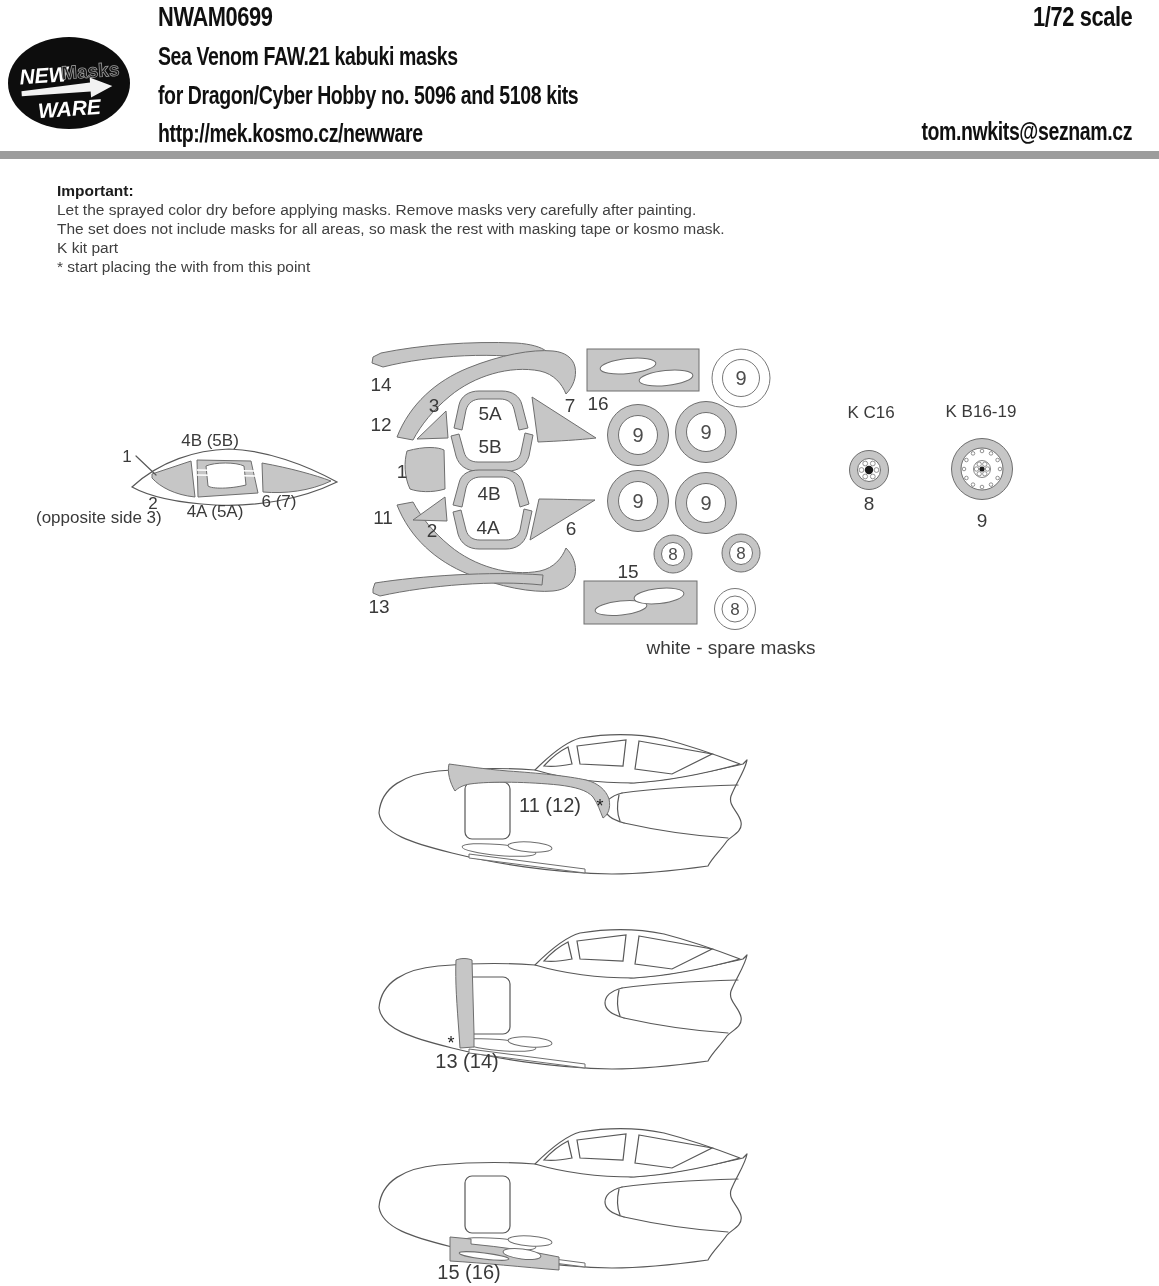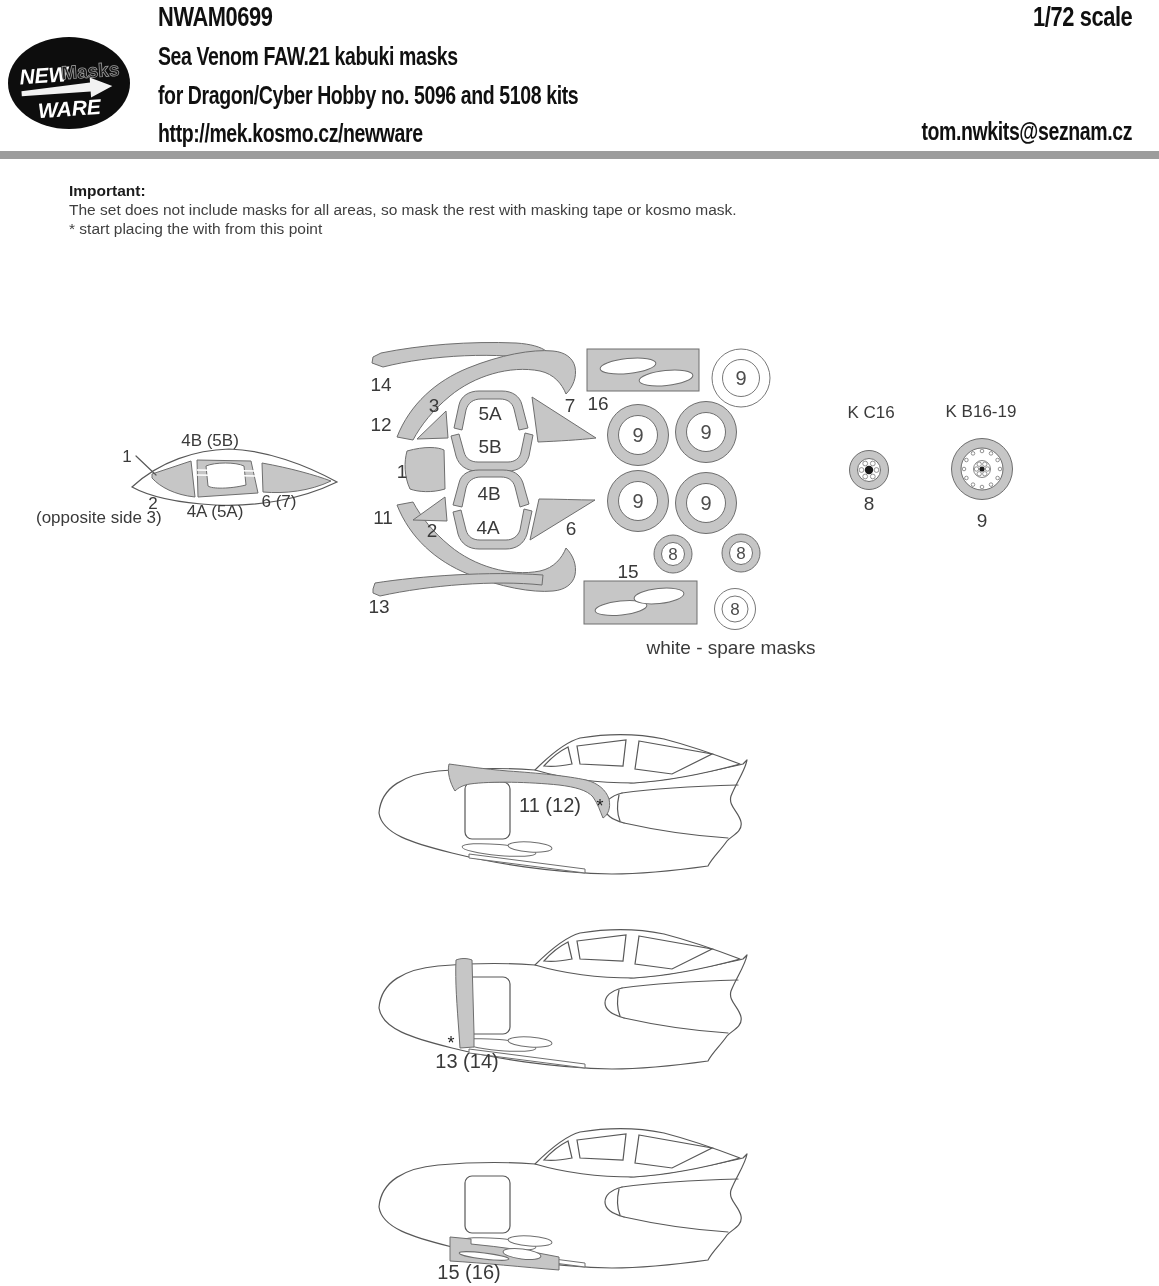--- a/index.html
+++ b/index.html
@@ -8,21 +8,21 @@
   .hdr{position:absolute;font-weight:700;color:#101010;white-space:nowrap;
        letter-spacing:-0.5px;transform:scaleX(0.78);transform-origin:left top;}
   .hdr.right{transform-origin:right top;text-align:right;}
   .h-code{left:158px;top:1px;font-size:28px;}
   .h-scale{right:27px;top:1px;font-size:28px;}
   .h-t1{left:158px;top:42px;font-size:25px;}
   .h-t2{left:158px;top:81px;font-size:25px;}
   .h-url{left:158px;top:119px;font-size:25px;}
   .h-email{right:27px;top:117px;font-size:25px;}
   .divider{position:absolute;left:0;top:151px;width:1159px;height:8px;background:#9c9c9c;}
-  .instr{position:absolute;left:57px;top:181px;font-size:15.5px;line-height:19px;color:#3f3f3f;margin-left:12px;}
+  .instr{position:absolute;left:57px;top:181px;font-size:15.5px;line-height:19px;color:#3f3f3f;}
   .instr .head{font-weight:700;color:#1c1c1c;}
   .wet{position:relative;display:inline-block;margin-left:4px;font-weight:400;}
   .wet::after{content:"";position:absolute;left:-3px;right:-3px;top:48%;
               border-top:1.6px solid #333;transform:rotate(-32deg);}
   .wet::before{content:"";position:absolute;left:-3px;right:-3px;top:48%;
               border-top:1.2px solid #333;transform:rotate(24deg);}
   svg{position:absolute;overflow:visible;}
   svg text{font-family:"Liberation Sans",sans-serif;}
   .gray{fill:#c6c6c6;stroke:#6e6e6e;stroke-width:1;}
   .whit{fill:#ffffff;stroke:#6e6e6e;stroke-width:1;}
@@ -52,21 +52,23 @@
   <div class="hdr h-code">NWAM0699</div>
   <div class="hdr right h-scale">1/72 scale</div>
   <div class="hdr h-t1">Sea Venom FAW.21 kabuki masks</div>
   <div class="hdr h-t2">for Dragon/Cyber Hobby no. 5096 and 5108 kits</div>
   <div class="hdr h-url">http://mek.kosmo.cz/newware</div>
   <div class="hdr right h-email">tom.nwkits@seznam.cz</div>
   <div class="divider"></div>
 
   <div class="instr">
     <div class="head">Important:</div>
+    <div>Let the sprayed color dry before applying masks. Remove masks very carefully after painting.</div>
     <div>The set does not include masks for all areas, so mask the rest with masking tape or kosmo mask.</div>
+    <div>K kit part</div>
     <div>*  start placing the with from this point</div>
   </div>
 
   <svg style="left:20px;top:335px" width="1110" height="330" viewBox="20 335 1110 330">
 
     <g>
       <path class="lin" d="M132,487 C160,461 196,450 229,449 C266,450 306,465 337,482 C300,500 255,507 215,505 C180,503 150,497 132,487 Z"></path>
       <path class="gray" d="M152,474 L191,461 L195,497 C175,495 160,487 152,478 Z"></path>
       <path class="gray" d="M197,460 L251,461 L258,493 L198,497 Z"></path>
       <path class="whit" d="M206,466 C215,462 236,462 244,466 L246,485 C230,489 212,489 208,486 Z"></path>

